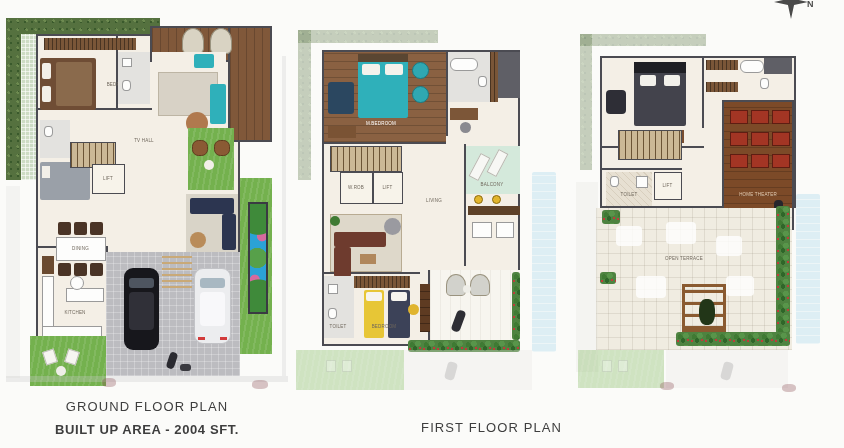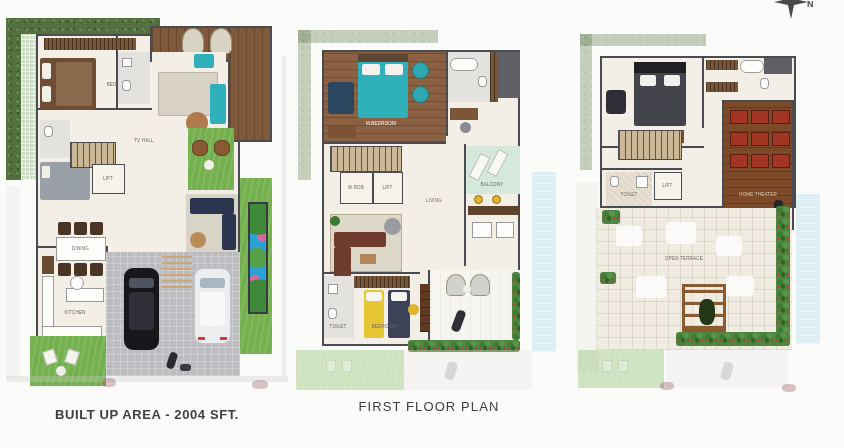--- a/index.html
+++ b/index.html
@@ -340,19 +340,20 @@
     <div class="abs grass ghost" style="left:2px;top:324px;width:86px;height:38px;"></div>
     <div class="abs ghost" style="left:26px;top:334px;width:10px;height:12px;background:#fff;border:1px solid #bbb;box-sizing:border-box;"></div>
     <div class="abs ghost" style="left:42px;top:334px;width:10px;height:12px;background:#fff;border:1px solid #bbb;box-sizing:border-box;"></div>
     <div class="abs ghost" style="left:90px;top:324px;width:122px;height:38px;background:#e8e7e3;"></div>
     <div class="abs ghost" style="left:146px;top:336px;width:10px;height:18px;background:#9a9a9a;border-radius:4px;transform:rotate(15deg);"></div>
     <div class="abs ghost" style="left:84px;top:356px;width:14px;height:8px;background:#8a4a50;border-radius:40%;"></div>
     <div class="abs ghost" style="left:206px;top:358px;width:14px;height:8px;background:#8a4a50;border-radius:40%;"></div>
   </div>
 
   <div class="caption" style="left:6px;top:399px;width:282px;">
+    <div class="t1">GROUND FLOOR PLAN</div>
     <div class="t2">BUILT UP AREA - 2004 SFT.</div>
   </div>
-  <div class="caption" style="left:296px;top:399px;width:266px;">
+  <div class="caption" style="left:296px;top:420px;width:266px;text-align:right;">
     <div class="t1">FIRST FLOOR PLAN</div>
   </div>
 
 </div>
 
 </body></html>

